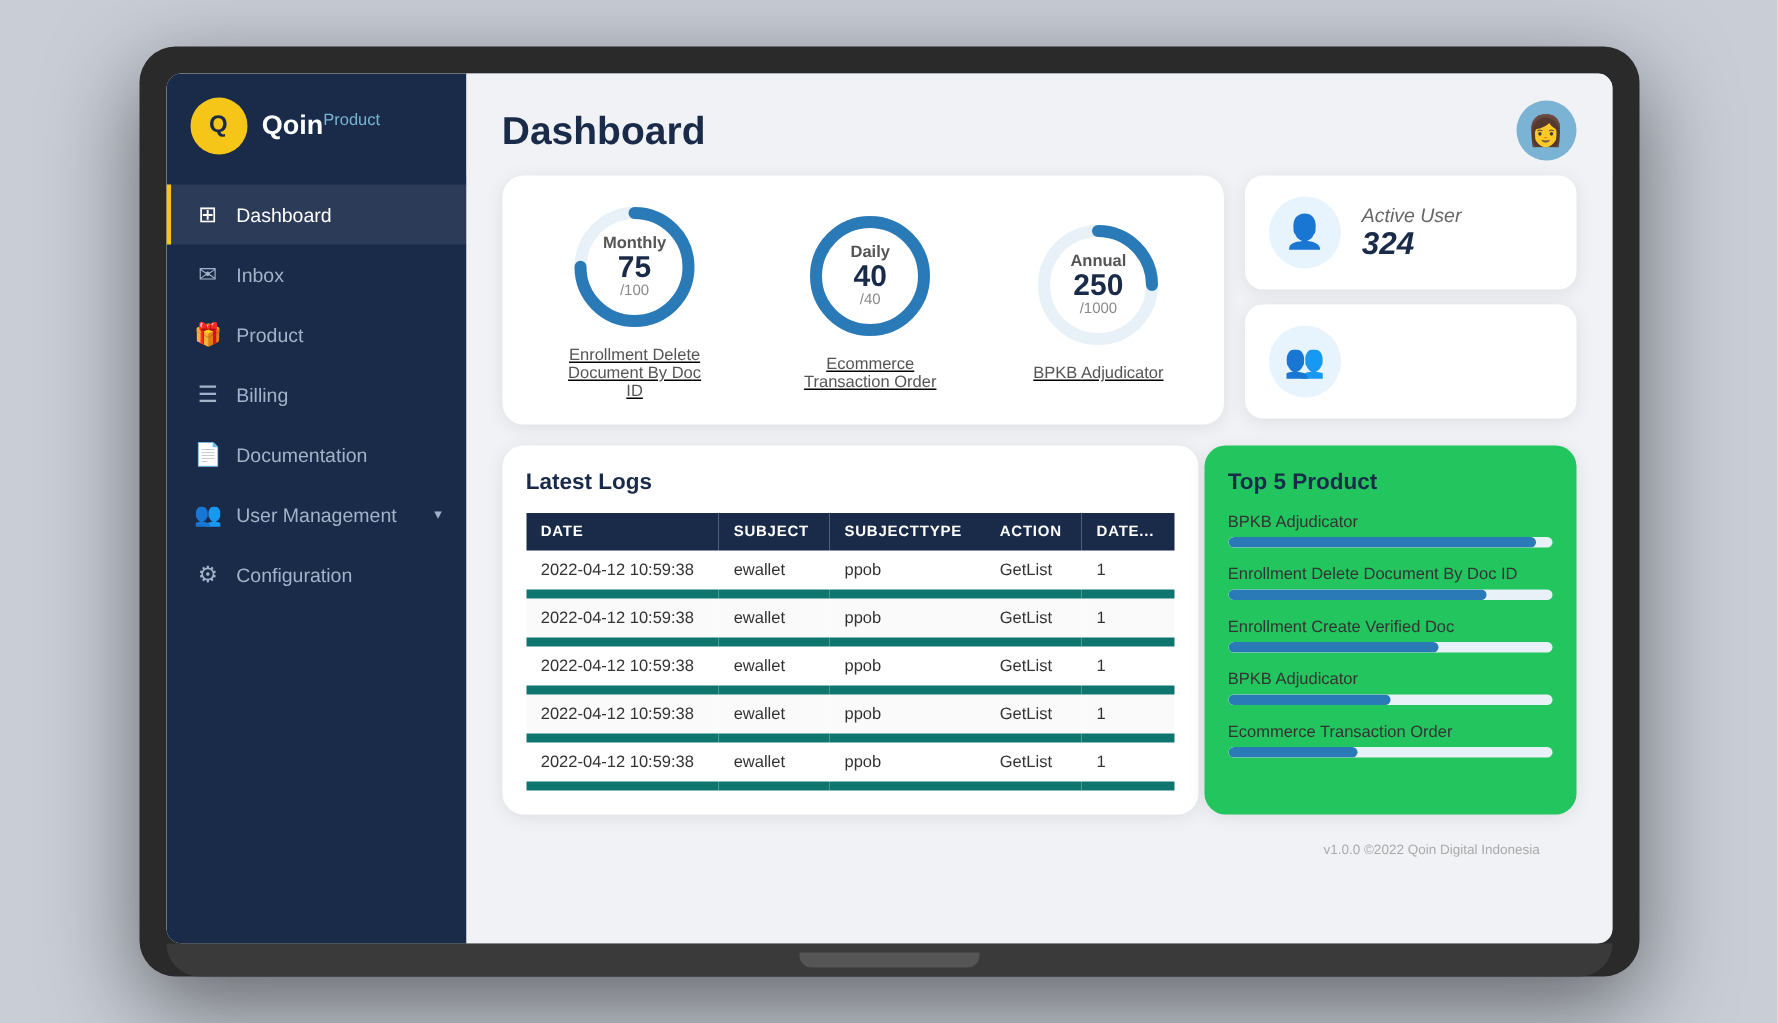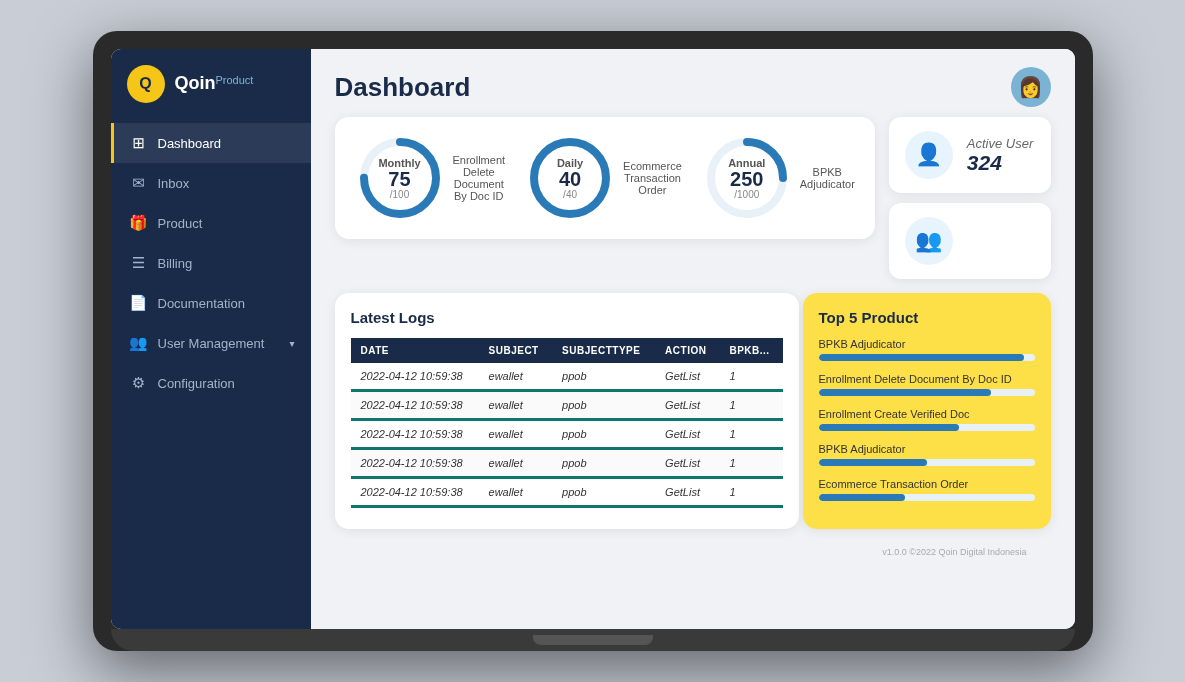--- a/index.html
+++ b/index.html
@@ -179,23 +179,24 @@
       cursor: pointer;
     }
     .donuts-row {
       display: flex;
       gap: 20px;
       justify-content: space-around;
       align-items: center;
     }
     .donut-item {
       display: flex;
-      flex-direction: row;
+      flex-direction: column;
       align-items: center;
       gap: 8px;
+      text-decoration: underline;
     }
     .donut-label {
       font-size: 11px;
       color: #555;
       text-align: center;
       max-width: 100px;
     }
     .donut-wrapper {
       position: relative;
       width: 90px;
@@ -304,28 +305,27 @@
       color: white;
       padding: 7px 10px;
       text-align: left;
       font-size: 10px;
       font-weight: 600;
       letter-spacing: 0.5px;
     }
     .logs-table td {
       padding: 7px 10px;
       color: #333;
-      border-bottom: 3px solid #0f766e;
-      font-style: italic;
+      border-bottom: 6px solid #0f766e;
     }
     .logs-table tr:nth-child(even) td { background: #fafafa; }
 
     
     .top5-card {
-      background: #fde047;
+      background: #22c55e;
       border-radius: 14px;
       padding: 16px;
       flex: 1;
       box-shadow: 0 2px 12px rgba(0,0,0,0.08);
     }
     .top5-item {
       margin-bottom: 12px;
     }
     .top5-name {
       font-size: 11px;
@@ -477,21 +477,21 @@
 
           <div class="logs-card">
             <div class="card-title">Latest Logs</div>
             <table class="logs-table">
               <thead>
                 <tr>
                   <th>DATE</th>
                   <th>SUBJECT</th>
                   <th>SUBJECTTYPE</th>
                   <th>ACTION</th>
-                  <th>BPKB...</th>
+                  <th>DATE...</th>
                 </tr>
               </thead>
               <tbody id="logs-tbody">
               <tr>
                     <td>2022-04-12 10:59:38</td>
                     <td>ewallet</td>
                     <td>ppob</td>
                     <td>GetList</td>
                     <td>1</td>
                   </tr>

